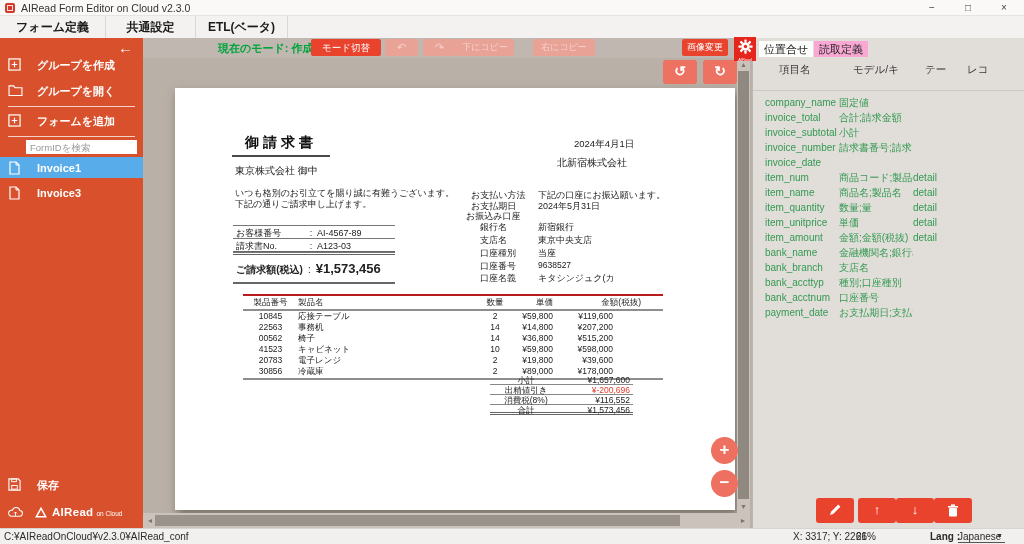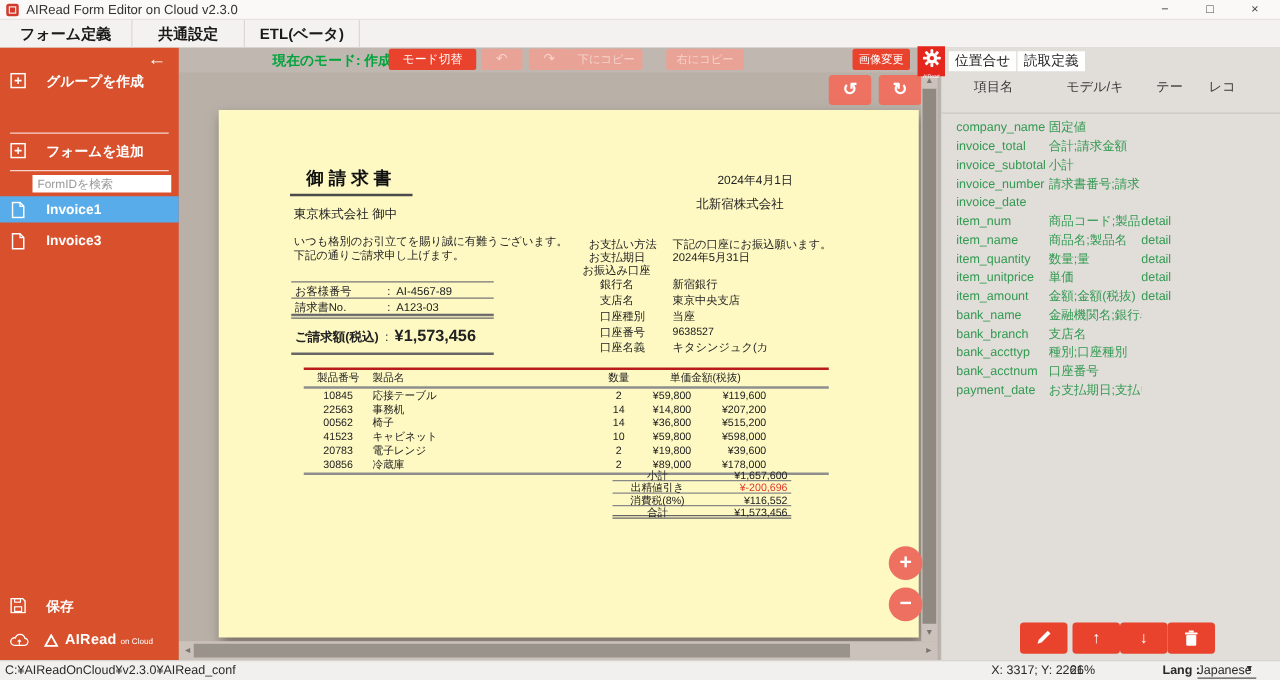--- a/index.html
+++ b/index.html
@@ -43,21 +43,21 @@
 .docarea{position:absolute;left:143px;top:58px;width:607px;height:470px;background:#B9B1A8}
 .rot-btn{position:absolute;top:2px;width:34px;height:24px;background:#EE7262;border-radius:3px;color:#fff;font-size:14px;line-height:23px;text-align:center;font-weight:bold}
 .zoom-btn{position:absolute;left:568px;width:27px;height:27px;border-radius:50%;background:#ED7060;color:#fff;font-size:17px;font-weight:bold;text-align:center;line-height:25px;z-index:4}
 .vscroll{position:absolute;left:594px;top:0;width:13px;height:455px;background:#CBC3BB}
 .vthumb{position:absolute;left:1px;top:13px;width:11px;height:428px;background:#8F8982}
 .varrow{position:absolute;left:0;width:13px;height:13px;font-size:7px;color:#7A746E;text-align:center;line-height:13px}
 .hscroll{position:absolute;left:0;top:455px;width:607px;height:15px;background:#CBC3BB}
 .hthumb{position:absolute;left:12px;top:2px;width:525px;height:11px;background:#9A938C}
 .harrow{position:absolute;top:0;width:12px;height:15px;font-size:7px;color:#7A746E;text-align:center;line-height:15px}
 
-.page{position:absolute;left:32px;top:30px;width:560px;height:422px;background:#fef9c3;box-shadow:2px 5px 9px rgba(55,45,35,.5)}
+.page{position:absolute;left:32px;top:30px;width:560px;height:422px;background:#ffffff;box-shadow:2px 5px 9px rgba(55,45,35,.5)}
 .inv-title{position:absolute;left:57px;top:46px;width:98px;text-align:center;font-size:14px;font-weight:bold;letter-spacing:4px;color:#111;border-bottom:2px solid #4a4a4a;padding-bottom:3px}
 .inv-date{position:absolute;left:399px;top:50px;font-size:9.5px}
 .inv-issuer{position:absolute;left:382px;top:68px;font-size:10px}
 .inv-recipient{position:absolute;left:60px;top:76px;font-size:10px}
 .inv-greet1{position:absolute;left:60px;top:99px;font-size:9px}
 .inv-greet2{position:absolute;left:60px;top:110px;font-size:9px}
 .pay{position:absolute;left:291px;top:99px;width:205px;height:97px;font-size:9px}
 .pay-row{position:absolute;left:0;width:205px;height:11px}
 .pay-label{position:absolute;white-space:nowrap}
 .pay-value{position:absolute;left:72px;white-space:nowrap}
@@ -70,32 +70,32 @@
 .total-inner{margin-top:2px;border-top:1px solid #666;border-bottom:2px solid #666;padding:6px 0 5px;display:flex;align-items:baseline}
 .total-label{font-size:10px;font-weight:bold;padding-left:3px}
 .total-sep{font-size:10px;padding:0 5px}
 .total-value{font-size:13px;font-weight:bold}
 .ptable{position:absolute;left:68px;top:206px;width:420px;font-size:8.5px;color:#222}
 .pt-head{display:flex;height:17px;line-height:13px;border-top:2px solid #b91c1c;border-bottom:2px solid #8E8E8E}
 .pt-rows{border-bottom:2px solid #8E8E8E;padding-bottom:1px}
 .pt-row{display:flex;height:11px;line-height:11px}
 .c1{width:55px;text-align:center}.c2{width:179px;text-align:left}.c3{width:36px;text-align:center}
 .c4{width:40px;text-align:right}.c5{width:110px;text-align:right;padding-right:50px}
-.pt-head .c5{text-align:left;padding-right:22px}
+.pt-head .c5{text-align:right;padding-right:22px}
 .psum{position:absolute;left:315px;top:287px;width:143px;font-size:8.5px}
 .ps-row{display:flex;height:10px;line-height:10px;border-bottom:1px solid #888}
 .ps-row.last{border-bottom:3px double #666}
 .ps-label{width:72px;text-align:center}
 .ps-value{flex:1;text-align:right;padding-right:3px}
 .ps-red{color:#E23B2C}
 
 .rightpanel{position:absolute;left:752px;top:38px;width:272px;height:490px;background:#E1DDD9;border-left:1px solid #BDB7B1}
 .rp-tab{position:absolute;top:3px;height:16px;line-height:16px;font-size:11px;color:#222;padding:0 5px}
 .rp-tab.t1{left:6px;background:#FDFDFC}
-.rp-tab.t2{left:61px;background:#ffffff}
+.rp-tab.t2{left:61px;background:#f9a8d4}
 .rp-h{position:absolute;top:25px;font-size:10.5px;color:#3A3A3A}
 .rp-sep{position:absolute;left:0;top:52px;width:272px;height:1px;background:#CBC7C3}
 .rp-rows{position:absolute;left:0;top:57px;width:272px}
 .rp-row{display:flex;height:15px;line-height:15px;font-size:10px;color:#339A52}
 .rp-name{width:74px;margin-left:12px;overflow:hidden;white-space:nowrap}
 .rp-model{width:74px;overflow:hidden;white-space:nowrap}
 .rp-detail{white-space:nowrap}
 .rp-btn{position:absolute;top:460px;width:38px;height:25px;background:#E9432E;border-radius:3px;color:#fff;text-align:center;line-height:24px;font-size:13px;font-weight:bold}
 
 .statusbar{position:absolute;left:0;top:528px;width:1024px;height:16px;background:#F2F0EE;border-top:1px solid #D8D4D0;font-size:10px;color:#2A2A2A;z-index:9}
@@ -132,20 +132,28 @@
   <div class="side-item" style="top:20px">
     <span class="ic">
       <svg width="13" height="13" viewBox="0 0 14 14">
           <rect x="1" y="1" width="12" height="12" fill="none" stroke="#fff" stroke-width="1.3"></rect>
           <path d="M7 4v6M4 7h6" stroke="#fff" stroke-width="1.3"></path>
         </svg>
     </span>
     <span>グループを作成</span>
   </div>
 
+  <div class="side-item" style="top:46px">
+    <span class="ic">
+      <svg width="15" height="12" viewBox="0 0 16 13">
+          <path d="M1 2h5l1.5 2H15v8.5H1z" fill="none" stroke="#fff" stroke-width="1.2"></path>
+        </svg>
+    </span>
+    <span>グループを開く</span>
+  </div>
 
   <div class="divider" style="top:68px"></div>
 
   <div class="side-item" style="top:76px">
     <span class="ic">
       <svg width="13" height="13" viewBox="0 0 14 14">
           <rect x="1" y="1" width="12" height="12" fill="none" stroke="#fff" stroke-width="1.3"></rect>
           <path d="M7 4v6M4 7h6" stroke="#fff" stroke-width="1.3"></path>
         </svg>
     </span>

